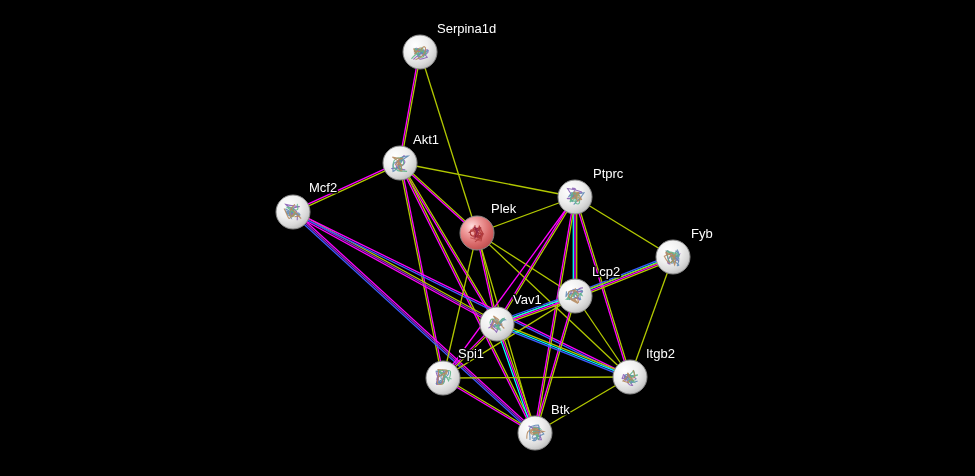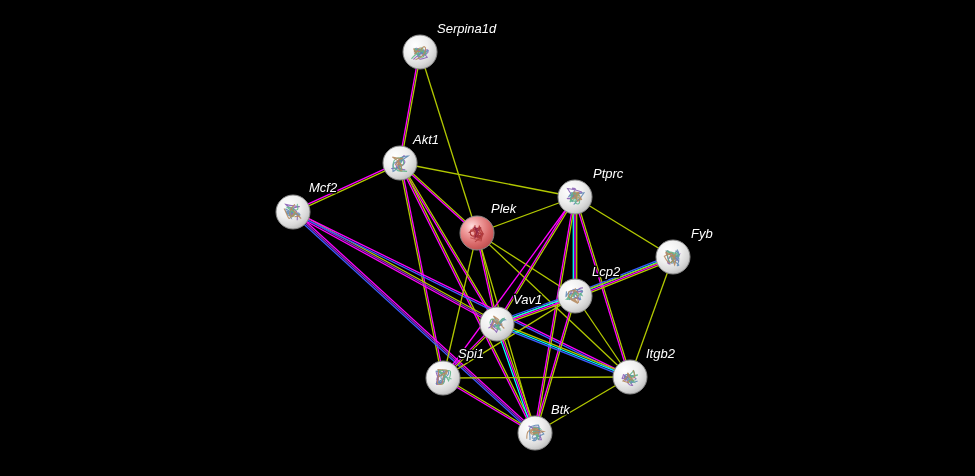--- a/index.html
+++ b/index.html
@@ -1,16 +1,16 @@
 <!DOCTYPE html>
 <html><head>
 <meta charset="utf-8">
 <style>
   html,body{margin:0;padding:0;background:#000;}
-  .stage{position:relative;width:975px;height:476px;background:#000;overflow:hidden;font-style:italic;}
+  .stage{position:relative;width:975px;height:476px;background:#000;overflow:hidden;}
   svg{display:block;}
   .node-label{
     font-family:"Liberation Sans",sans-serif;
     font-size:13px;
     fill:#ffffff;
     stroke:#000000;
     stroke-width:3px;
     paint-order:stroke;
     stroke-linejoin:round;
   }

